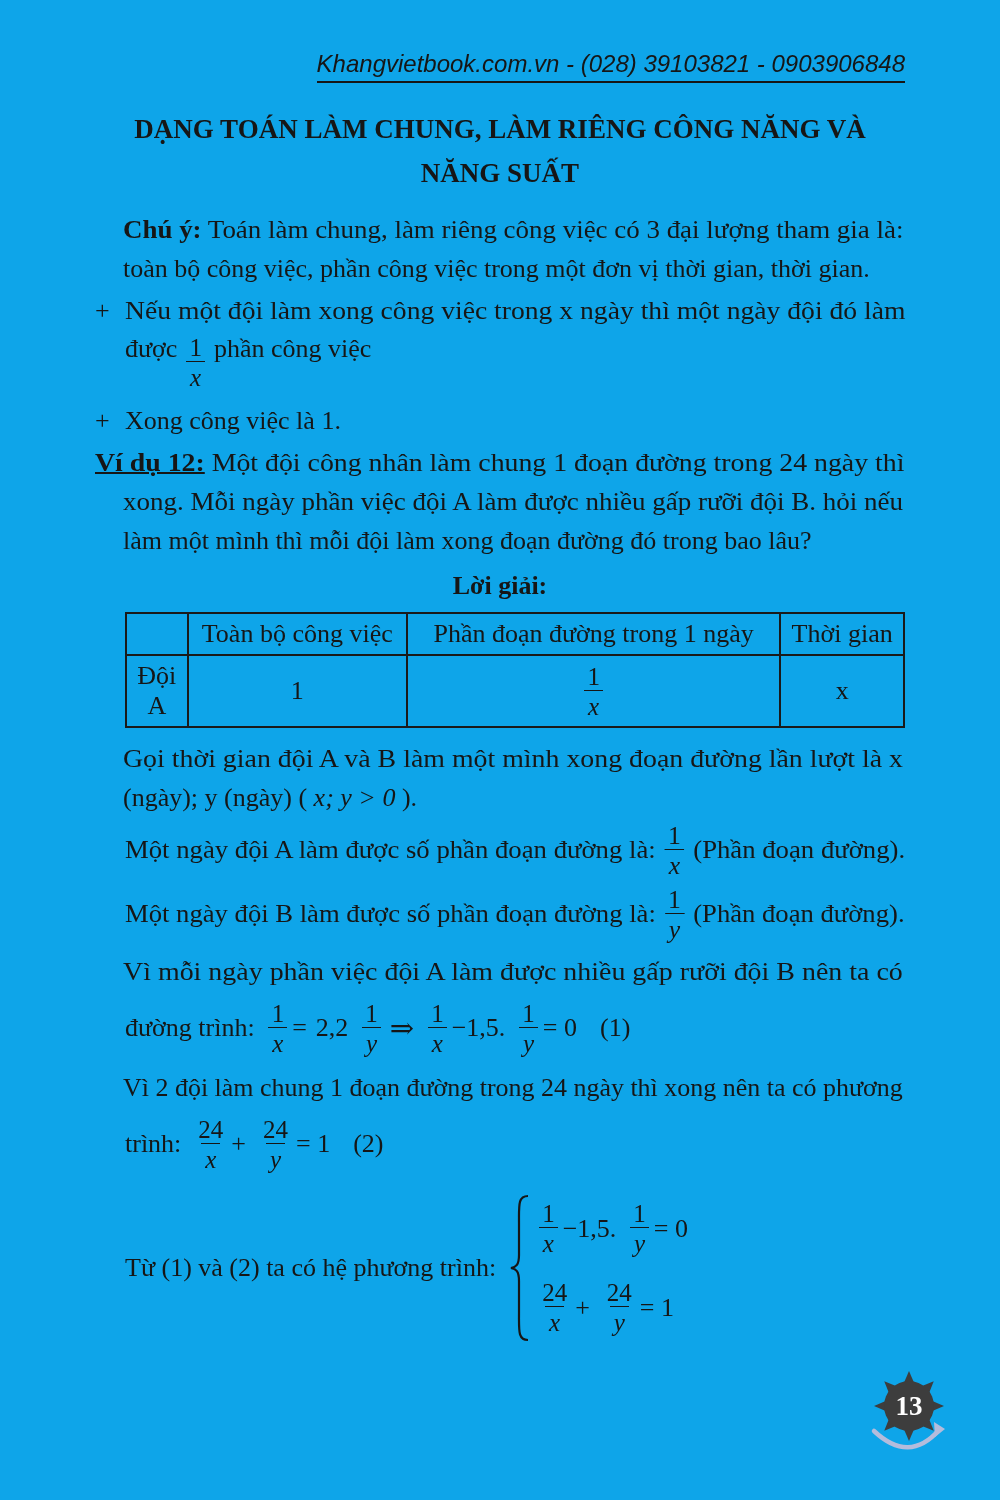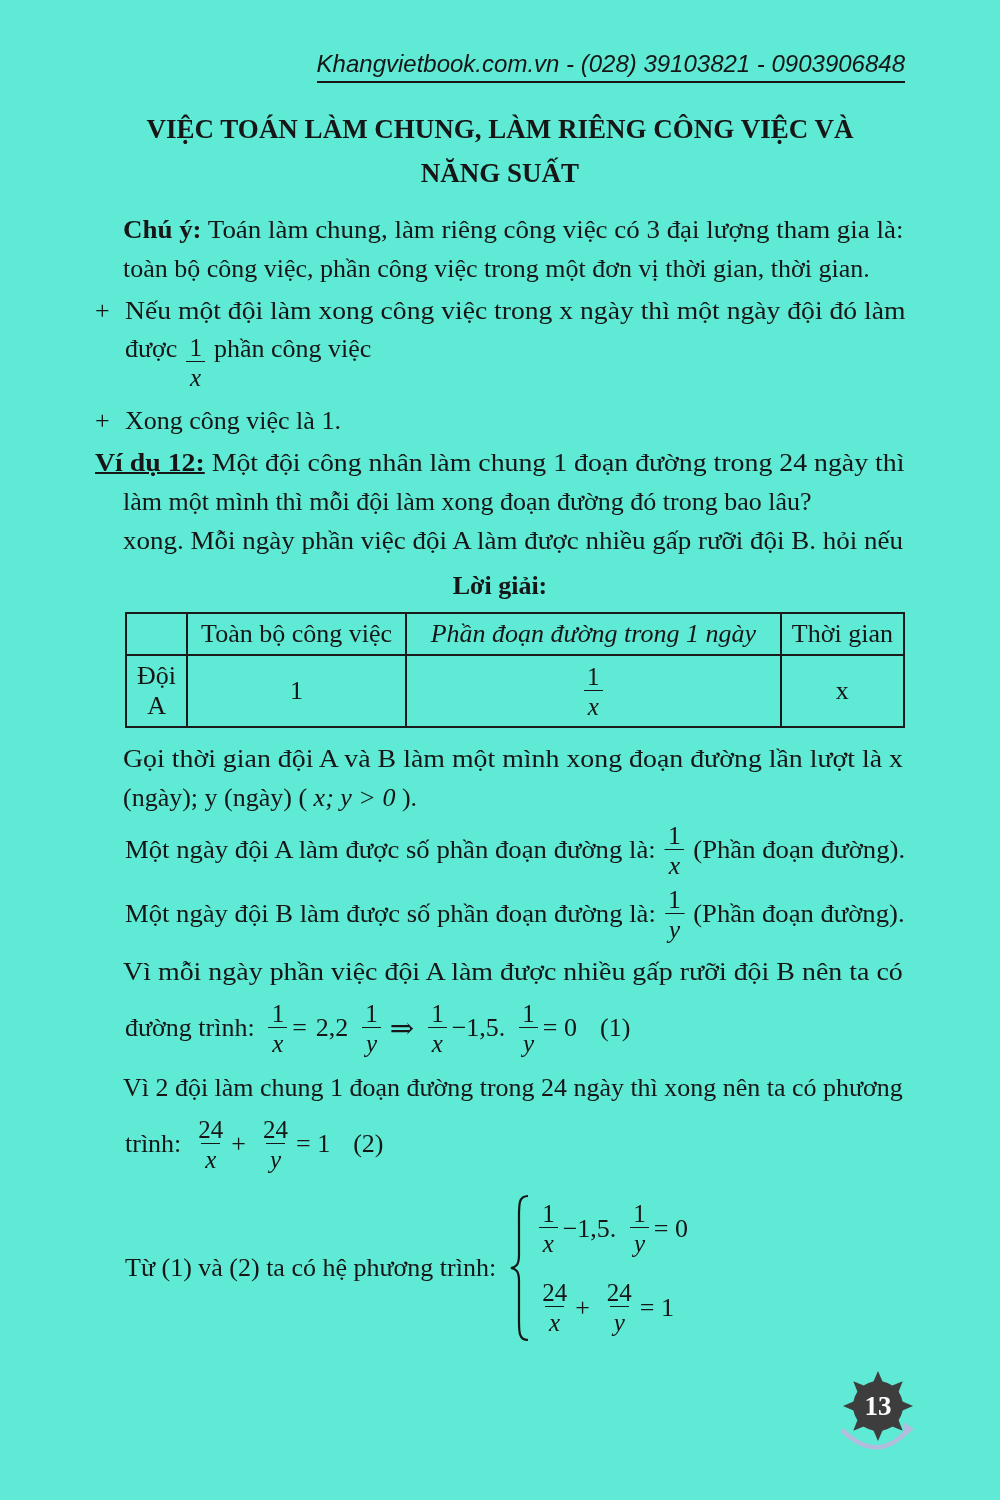--- a/index.html
+++ b/index.html
@@ -1,16 +1,16 @@
 <!DOCTYPE html>
 <html><head>
 <meta charset="utf-8">
 <style>
   html,body{margin:0;padding:0;background:#fff;}
-  .page{position:relative;width:1000px;height:1500px;background:#5eead4;overflow:hidden;
+  .page{position:relative;width:1000px;height:1500px;background:#0ea5e9;overflow:hidden;
         font-family:"Liberation Serif","DejaVu Serif",serif;color:#161616;}
   .content{position:absolute;left:95px;top:0;width:810px;}
 
   
   .hdr{margin-top:50px;text-align:right;font-family:"Liberation Sans","DejaVu Sans",sans-serif;
        font-style:italic;font-size:24px;}
   .hdr .fitspan{border-bottom:2px solid #161616;padding-bottom:3px;}
 
   
   .title{margin-top:24px;text-align:center;font-weight:bold;font-size:27px;line-height:44px;}
@@ -36,21 +36,21 @@
         border-top:1.6px solid #161616;font-style:italic;}
   .fracline{margin-left:30px;margin-top:4px;display:flex;align-items:flex-start;font-size:26px;height:64px;}
 
   
   .solhead{text-align:center;font-weight:bold;font-size:26px;margin-top:8px;line-height:36px;}
 
   
   .worktable{border-collapse:collapse;margin:8px 0 0 30px;table-layout:fixed;}
   .worktable td,.worktable th{border:2px solid #1a1a1a;text-align:center;vertical-align:middle;
         font-weight:normal;font-size:26px;padding:0;}
-  .col0{width:78px;}.col1{width:241px;}.col2{width:417px;font-style:italic;}.col3{width:140px;}
+  .col0{width:78px;}.col1{width:241px;}.col2{width:417px;}.col3{width:140px;}
   .hrow{height:42px;}.drow{height:72px;}
 
   
   .eqrow{display:flex;align-items:center;margin-left:30px;font-size:26px;}
   .eqrow>span{margin-right:9px;}
   .eqrow .frac{margin:0 4px;}
   .implies{font-size:29px;margin:0 4px;}
   .eqlabel{margin-left:14px;}
   .tallrow{height:70px;margin-top:2px;}
 
@@ -60,38 +60,38 @@
 
   
   .system{display:flex;align-items:center;margin-left:30px;margin-top:14px;font-size:26px;}
   .sys-lines{display:flex;flex-direction:column;gap:22px;margin-left:4px;}
   .sys-line{display:flex;align-items:center;}
   .sys-line>span{margin-right:9px;}
   .sys-line .frac{margin:0 4px;}
   .brace{margin-left:12px;}
 
   
-  .badge{position:absolute;left:836px;top:1368px;}
+  .badge{position:absolute;left:867px;top:1368px;}
   .gear{fill:#3d3d3d;}
   .badge-num{fill:#ffffff;font-family:"Liberation Serif","DejaVu Serif",serif;font-weight:bold;font-size:27px;}
   .arc{stroke:#b3bcdc;fill:none;stroke-width:4.5;stroke-linecap:round;}
   .arrowhead{fill:#b3bcdc;}
 </style>
 </head>
 <body>
 
 <div class="page">
   <div class="content">
 
     <div class="hdr">
       <span class="fitspan" style="transform-origin: right center; transform: scaleX(1);">Khangvietbook.com.vn - (028) 39103821 - 0903906848</span>
     </div>
 
     <div class="title">
-      <div><span class="fitspan" style="transform-origin: center center; transform: scaleX(1);">VIỆC TOÁN LÀM CHUNG, LÀM RIÊNG CÔNG VIỆC VÀ</span></div>
+      <div><span class="fitspan" style="transform-origin: center center; transform: scaleX(1);">DẠNG TOÁN LÀM CHUNG, LÀM RIÊNG CÔNG NĂNG VÀ</span></div>
       <div><span class="fitspan" style="transform-origin: center center; transform: scaleX(1);">NĂNG SUẤT</span></div>
     </div>
 
     <div class="bline indent" style="margin-top:16px;">
       <span class="fitspan" style="transform-origin: left center; transform: scaleX(1.0359);">
         <span class="lead">Chú ý:</span><span> Toán làm chung, làm riêng công việc có 3 đại lượng tham gia là:</span>
       </span>
     </div>
     <div class="bline indent">
       <span class="fitspan" style="transform-origin: left center; transform: scaleX(1);">toàn bộ công việc, phần công việc trong một đơn vị thời gian, thời gian.</span>
@@ -118,24 +118,24 @@
         <span>Xong công việc là 1.</span>
       </div>
     </div>
 
     <div class="bline" style="margin-top:4px;">
       <span class="fitspan" style="transform-origin: left center; transform: scaleX(1.07);">
         <span class="lead-u">Ví dụ 12:</span><span> Một đội công nhân làm chung 1 đoạn đường trong 24 ngày thì</span>
       </span>
     </div>
     <div class="bline indent">
+      <span class="fitspan" style="transform-origin: left center; transform: scaleX(1.0386);">xong. Mỗi ngày phần việc đội A làm được nhiều gấp rưỡi đội B. hỏi nếu</span>
+    </div>
+    <div class="bline indent">
       <span class="fitspan" style="transform-origin: left center; transform: scaleX(1);">làm một mình thì mỗi đội làm xong đoạn đường đó trong bao lâu?</span>
-    </div>
-    <div class="bline indent">
-      <span class="fitspan" style="transform-origin: left center; transform: scaleX(1.0386);">xong. Mỗi ngày phần việc đội A làm được nhiều gấp rưỡi đội B. hỏi nếu</span>
     </div>
 
     <div class="solhead">Lời giải:</div>
 
     <table class="worktable">
       <tbody>
           <tr class="hrow">
         <th class="col0">
           <span class="fitspan"></span></th>
         <th class="col1">

